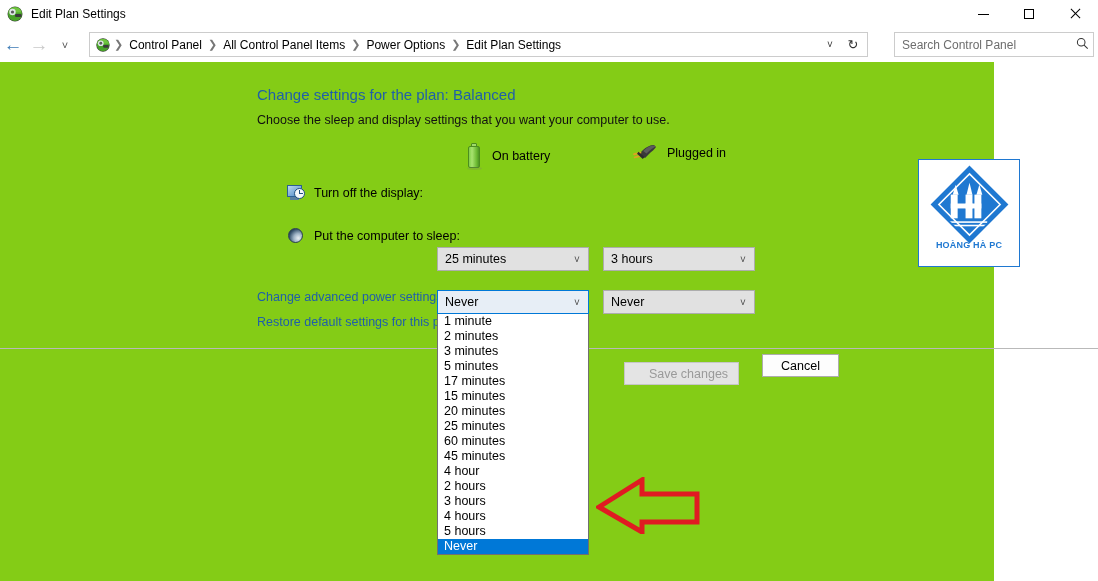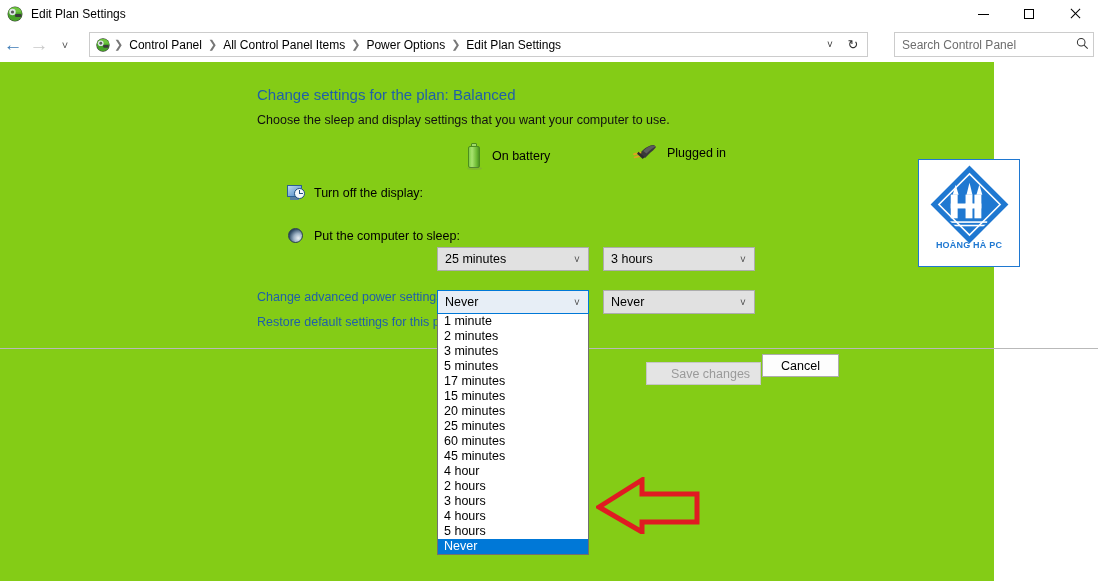--- a/index.html
+++ b/index.html
@@ -186,21 +186,21 @@
   .sep {
     position:absolute; left:0; top:286px; width:1098px; height:1px; background:#b9b9b9;
   }
 
   
   .btn {
     position:absolute; height:23px; font-size:12.5px;
     display:flex; align-items:center; justify-content:center;
     border:1px solid #adadad; background:#e1e1e1; color:#000;
   }
-  .btn-save { left:646px; top:300px; width:115px; color:#9a9a9a; background:#e4e4e4; border-color:#c6c6c6;padding-left:14px; }
+  .btn-save { left:624px; top:300px; width:115px; color:#9a9a9a; background:#e4e4e4; border-color:#c6c6c6;padding-left:14px; }
   .btn-cancel { left:762px; top:292px; width:77px; background:#fdfdfd; border-color:#adadad; }
 
   
   .logo {
     position:absolute; left:918px; top:97px; width:102px; height:108px;
     border:1px solid #1f78d1; background:#ffffff;
   }
   .logo-diamond {
     position:absolute; left:11px; top:5px; width:79px; height:79px;
   }

